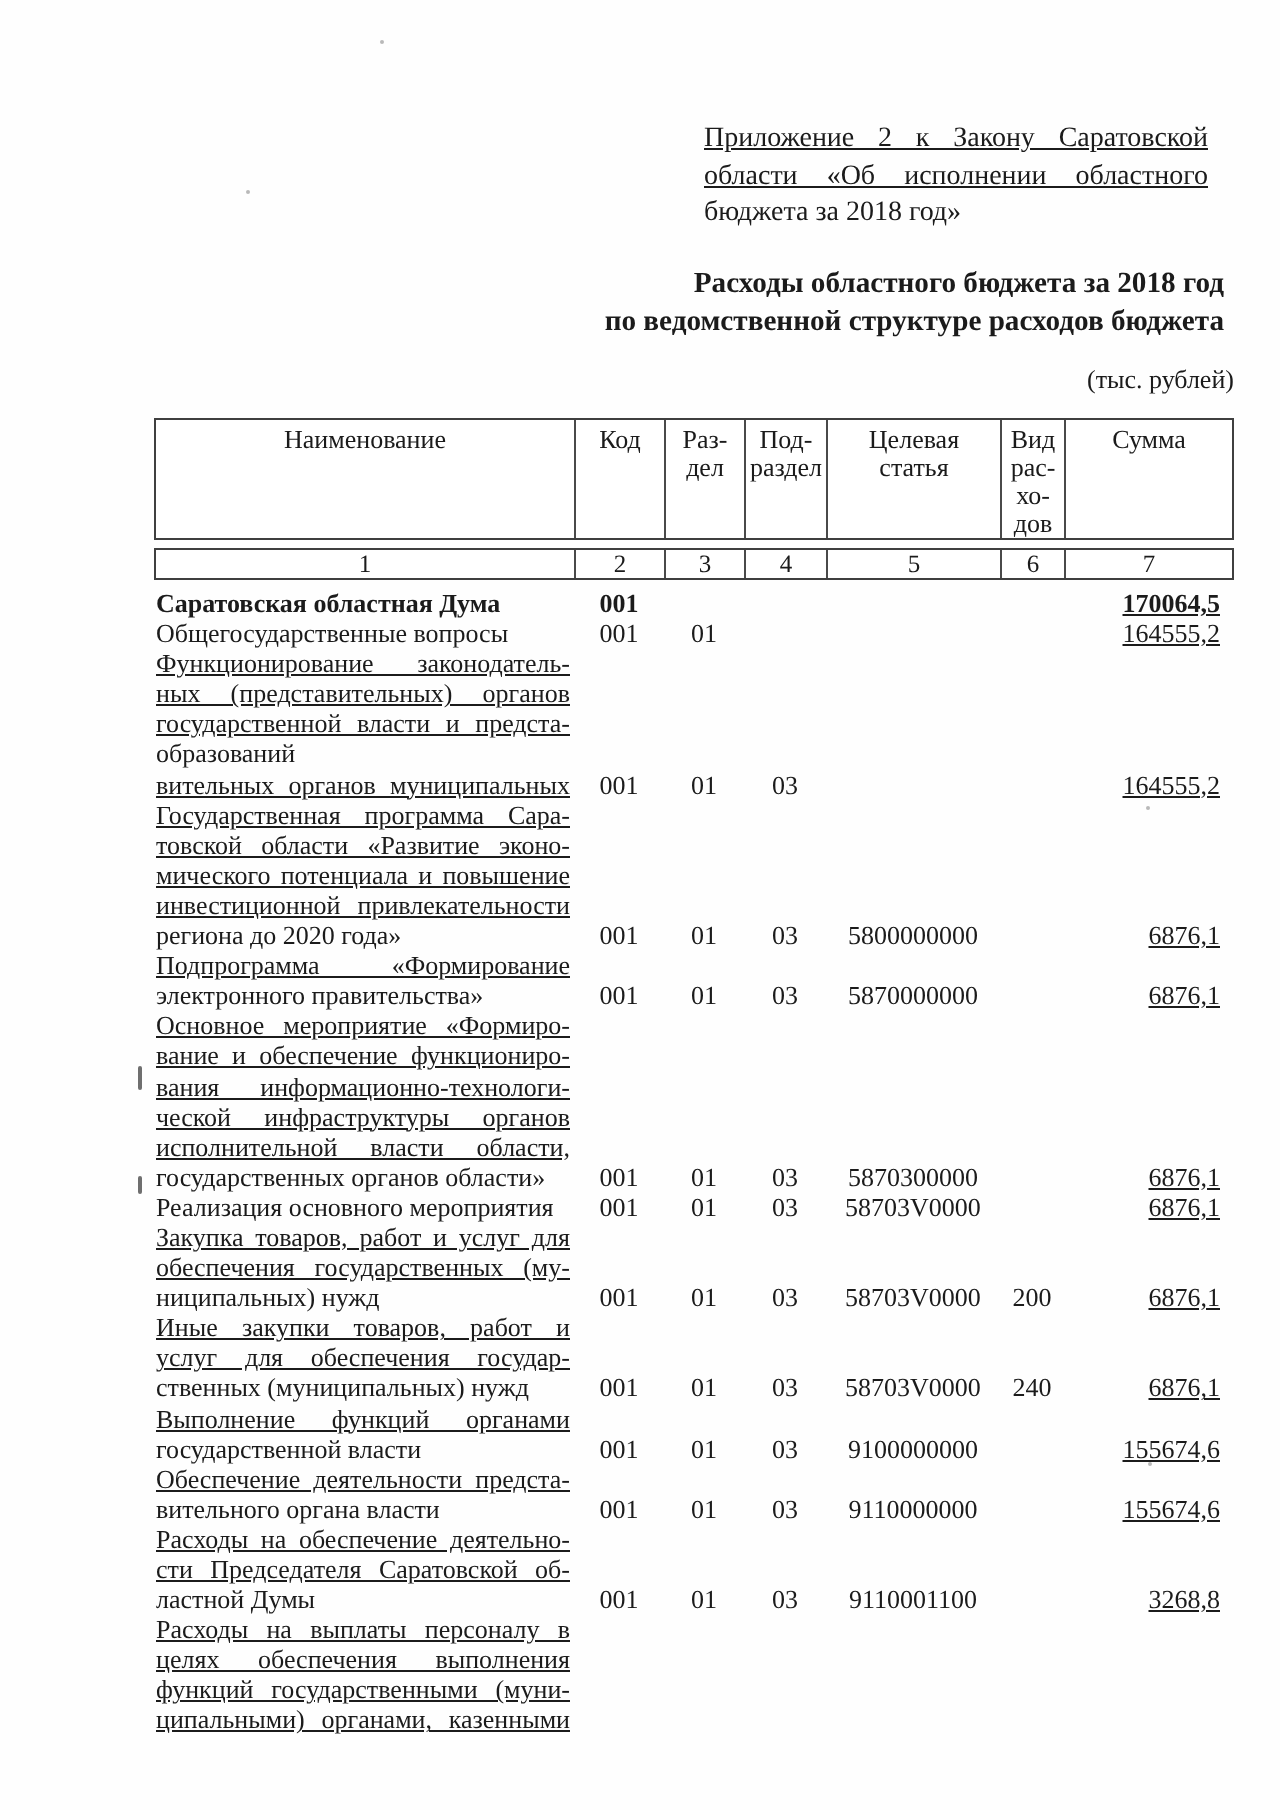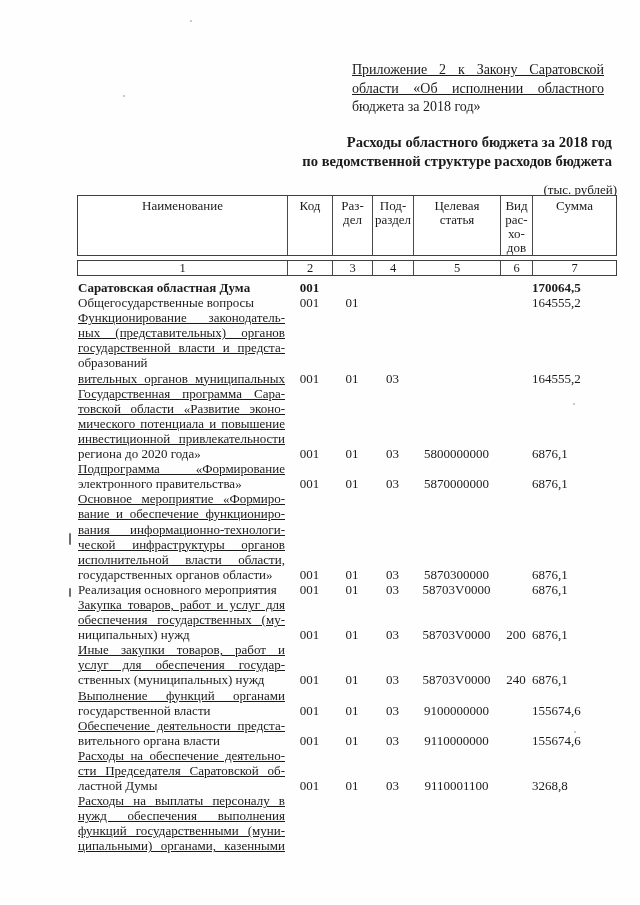--- a/index.html
+++ b/index.html
@@ -22,21 +22,21 @@
   .doc-title{
     position:absolute;left:72px;top:133px;width:540px;
     text-align:right;font-weight:bold;font-size:14.6px;line-height:19px;
   }
   
   .units{
     position:absolute;left:77px;top:182px;width:540px;
     text-align:right;font-size:13px;
   }
   
-  .tbl{position:absolute;left:77px;top:195px;width:540px;}
+  .tbl{position:absolute;left:77px;top:209px;width:540px;}
   .thead{
     display:flex;height:61px;border:1px solid #3f3f3f;box-sizing:border-box;
     background:#fff;
   }
   .hc{
     box-sizing:border-box;border-right:1px solid #4a4a4a;
     padding-top:3px;text-align:center;font-size:13px;
   }
   .hc:last-child{border-right:none;}
   .hl{line-height:14px;text-align:center;}
@@ -50,21 +50,21 @@
   }
   .nc:last-child{border-right:none;}
   .tbody{margin-top:4px;}
   .row{display:flex;align-items:flex-end;}
   .row.bold .c-name,.row.bold .cc,.row.bold .c-sum{font-weight:bold;}
   .cell{box-sizing:border-box;font-size:13px;line-height:15.1px;}
   .c-name{padding-left:1px;padding-right:2px;}
   .c-name .ln{white-space:nowrap;}
   .j{text-align:justify;text-align-last:justify;text-decoration:underline;}
   .cc{text-align:center;}
-  .c-sum{padding-right:5px;}
+  .c-sum{text-align:right;padding-right:5px;text-decoration:underline;}
   
   .w0{width:210px;}
   .w1{width:45px;}
   .w2{width:40px;}
   .w3{width:41px;}
   .w4{width:87px;}
   .w5{width:32px;}
   .w6{width:83px;}
   
   .mark{position:absolute;background:#6f6f6f;border-radius:1px;}
@@ -278,21 +278,21 @@
           <div class="cell cc w1">001</div>
           <div class="cell cc w2">01</div>
           <div class="cell cc w3">03</div>
           <div class="cell cc w4">9110001100</div>
           <div class="cell cc w5"></div>
           <div class="cell c-sum w6">3268,8</div>
         </div>
         <div class="row">
           <div class="cell c-name w0">
             <div class="ln j">Расходы на выплаты персоналу в</div>
-            <div class="ln j">нужд обеспечения выполнения</div>
+            <div class="ln j">целях обеспечения выполнения</div>
             <div class="ln j">функций государственными (муни-</div>
             <div class="ln j">ципальными) органами, казенными</div>
           </div>
           <div class="cell cc w1"></div>
           <div class="cell cc w2"></div>
           <div class="cell cc w3"></div>
           <div class="cell cc w4"></div>
           <div class="cell cc w5"></div>
           <div class="cell c-sum w6"></div>
         </div>

